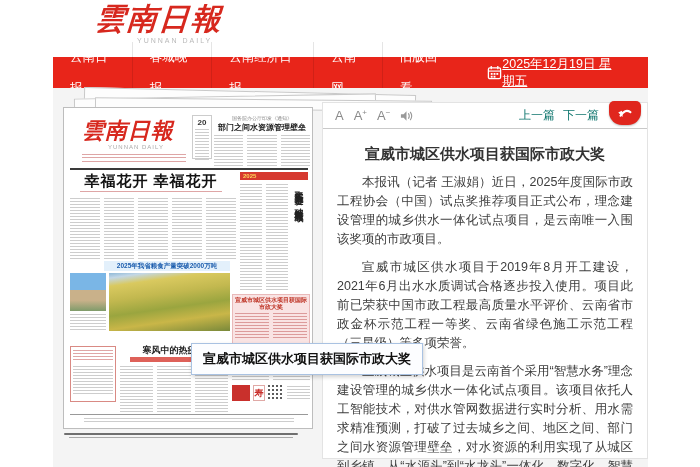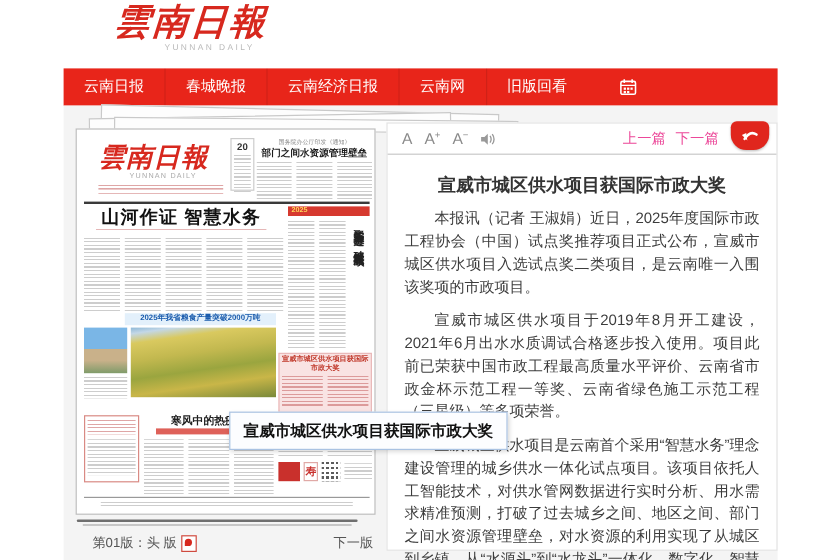--- a/index.html
+++ b/index.html
@@ -41,21 +41,21 @@
   .pager .next{position:absolute;right:2px;top:1px;cursor:pointer;}
   .pdf-ico{display:inline-block;width:11px;height:12px;background:#fff;border:1px solid #cf4a3f;position:relative;}
   .pdf-ico::after{content:"";position:absolute;left:2px;top:2px;width:6px;height:6px;background:#d7281e;border-radius:50% 50% 50% 0;}
 
   
   .panel{position:absolute;left:322px;top:102px;width:326px;height:357px;background:#fff;border:1px solid #e3e3e3;box-sizing:border-box;}
   .toolbar{position:relative;height:25px;border-bottom:1px solid #c9c9c9;display:flex;align-items:center;padding:0 48px 0 12px;color:#8a8a8a;}
   .toolbar .fbtn{margin-right:10px;font-size:13px;cursor:pointer;}
   .toolbar .fbtn sup{font-size:8px;}
   .toolbar .spk{cursor:pointer;display:flex;align-items:center;}
-  .toolbar .navlinks{margin-left:auto;font-size:12px;color:#ec4899;display:flex;gap:8px;}
+  .toolbar .navlinks{margin-left:auto;font-size:12px;color:#0f766e;display:flex;gap:8px;}
   .toolbar .navlinks span{cursor:pointer;}
   .ret-btn{position:absolute;right:6px;top:-2px;width:32px;height:24px;background:#e0261d;border-radius:5px 5px 13px 13px;display:flex;align-items:center;justify-content:center;cursor:pointer;box-shadow:0 1px 2px rgba(0,0,0,.25);}
   .a-title{margin:16px 10px 4px;text-align:center;font-size:15px;font-weight:bold;color:#333;}
   .panel p{margin:9px 14px;font-size:12.5px;line-height:19px;color:#3c3c3c;text-align:justify;text-indent:2em;}
 
   
   .tooltip{position:absolute;left:191px;top:343px;width:230px;height:30px;background:#fcfdff;border:1px solid #a9c2e2;box-shadow:1px 2px 4px rgba(0,0,0,.18);display:flex;align-items:center;justify-content:center;font-size:13px;font-weight:bold;color:#111;z-index:40;}
 </style>
 </head>
 <body>
@@ -79,20 +79,21 @@
           <line x1="4.5" y1="1" x2="4.5" y2="4.5" stroke="#fff" stroke-width="1.4"></line>
           <line x1="11.5" y1="1" x2="11.5" y2="4.5" stroke="#fff" stroke-width="1.4"></line>
           <line x1="1.5" y1="6.5" x2="14.5" y2="6.5" stroke="#fff" stroke-width="1.2"></line>
           <rect x="4" y="8.5" width="2" height="2" fill="#fff"></rect>
           <rect x="7" y="8.5" width="2" height="2" fill="#fff"></rect>
           <rect x="10" y="8.5" width="2" height="2" fill="#fff"></rect>
           <rect x="4" y="11.5" width="2" height="2" fill="#fff"></rect>
           <rect x="7" y="11.5" width="2" height="2" fill="#fff"></rect>
         </svg>
     </div>
+    <div class="date">2025年12月19日 星期五</div>
   </div>
 
   <div class="content-bg"></div>
 
   <div class="sheet" style="left:84px;top:91px;width:330px;height:11px;transform:rotate(1.4deg);"></div>
   <div class="sheet" style="left:74px;top:96px;width:300px;height:10px;transform:rotate(-1deg);"></div>
   <div class="sheet" style="left:95px;top:99px;width:335px;height:9px;transform:rotate(0.6deg);"></div>
 
   <div class="paper">
 
@@ -109,21 +110,21 @@
     <div class="abs" style="left:150px;top:7px;width:96px;text-align:center;font-size:5px;color:#888;">国务院办公厅印发《通知》</div>
     <div class="abs" style="left:149px;top:14px;width:98px;text-align:center;font-size:8px;font-weight:bold;color:#1a1a1a;">部门之间水资源管理壁垒</div>
     <div class="abs cols" style="left:150px;top:27px;width:96px;height:32px;">
       <div class="ft"></div>
         <div class="ft"></div>
         <div class="ft"></div>
     </div>
 
     <div class="abs" style="left:6px;top:60px;width:238px;border-top:2px solid #3a3a3a;"></div>
 
-    <div class="abs" style="left:2px;top:64px;width:170px;text-align:center;font-size:15px;font-weight:bold;color:#111;letter-spacing:1px;">山河作证 智慧水务</div>
+    <div class="abs" style="left:2px;top:64px;width:170px;text-align:center;font-size:15px;font-weight:bold;color:#111;letter-spacing:1px;">幸福花开 幸福花开</div>
     <div class="abs ftr" style="left:16px;top:83px;width:142px;height:3px;"></div>
     <div class="abs cols" style="left:6px;top:90px;width:166px;height:62px;">
       <div class="ft"></div>
         <div class="ft"></div>
         <div class="ft"></div>
         <div class="ft"></div>
         <div class="ft"></div>
     </div>
 
     <div class="abs" style="left:176px;top:64px;width:68px;height:8px;background:#d6392f;font-size:6px;font-weight:bold;color:#ffd659;line-height:8px;padding-left:3px;">2025</div>
@@ -173,27 +174,20 @@
       <div class="ft" style="flex:1;height:14px;"></div>
     </div>
 
     <div class="abs" style="left:6px;top:306px;width:238px;border-top:1px solid #999;"></div>
     <div class="abs ft" style="left:20px;top:310px;width:210px;height:4px;"></div>
   </div>
 
   <div class="shadow1"></div>
   <div class="shadow2"></div>
 
-  <div class="pager">
-    <div class="ed">
-      <span>第01版：头 版</span>
-      <span class="pdf-ico"></span>
-    </div>
-    <div class="next">下一版</div>
-  </div>
 
   <div class="panel">
     <div class="toolbar">
       <span class="fbtn">A</span>
       <span class="fbtn"><span>A</span><sup>+</sup></span>
       <span class="fbtn"><span>A</span><sup>−</sup></span>
       <span class="spk">
         <svg width="13" height="12" viewBox="0 0 14 12">
             <polygon points="1,4 4,4 7,1 7,11 4,8 1,8" fill="#999"></polygon>
             <path d="M9 3 q2 3 0 6" stroke="#999" fill="none" stroke-width="1.2"></path>
@@ -205,21 +199,21 @@
         <span>下一篇</span>
       </span>
       <span class="ret-btn">
         <svg width="18" height="14" viewBox="0 0 20 14">
             <path d="M5 10 Q10 2 16 6" stroke="#fff" fill="none" stroke-width="2.4" stroke-linecap="round"></path>
             <path d="M2.5 6.5 L7.5 11.5 L6.5 4.5 Z" fill="#fff"></path>
           </svg>
       </span>
     </div>
     <div class="a-title">宣威市城区供水项目获国际市政大奖</div>
-    <p>本报讯（记者 王淑娟）近日，2025年度国际市政工程协会（中国）试点奖推荐项目正式公布，宣威市城区供水项目入选试点奖二类项目，是云南唯一入围该奖项的市政项目。</p>
+    <p>本报讯（记者 王淑娟）近日，2025年度国际市政工程协会（中国）试点奖推荐项目正式公布，理念建设管理的城乡供水一体化试点项目，是云南唯一入围该奖项的市政项目。</p>
     <p>宣威市城区供水项目于2019年8月开工建设，2021年6月出水水质调试合格逐步投入使用。项目此前已荣获中国市政工程最高质量水平评价、云南省市政金杯示范工程一等奖、云南省绿色施工示范工程（三星级）等多项荣誉。</p>
     <p>宣威城区供水项目是云南首个采用“智慧水务”理念建设管理的城乡供水一体化试点项目。该项目依托人工智能技术，对供水管网数据进行实时分析、用水需求精准预测，打破了过去城乡之间、地区之间、部门之间水资源管理壁垒，对水资源的利用实现了从城区到乡镇、从“水源头”到“水龙头”一体化、数字化、智慧化管控，构建了以城带乡、城乡融合发展的供水一体化模式，为维护区域水资源可持续发展、提升城乡供水保障能力提供了可借鉴的实践样本。</p>
 
   </div>
 
   <div class="tooltip">宣威市城区供水项目获国际市政大奖</div>
 
 </div>
 
 </body></html>

